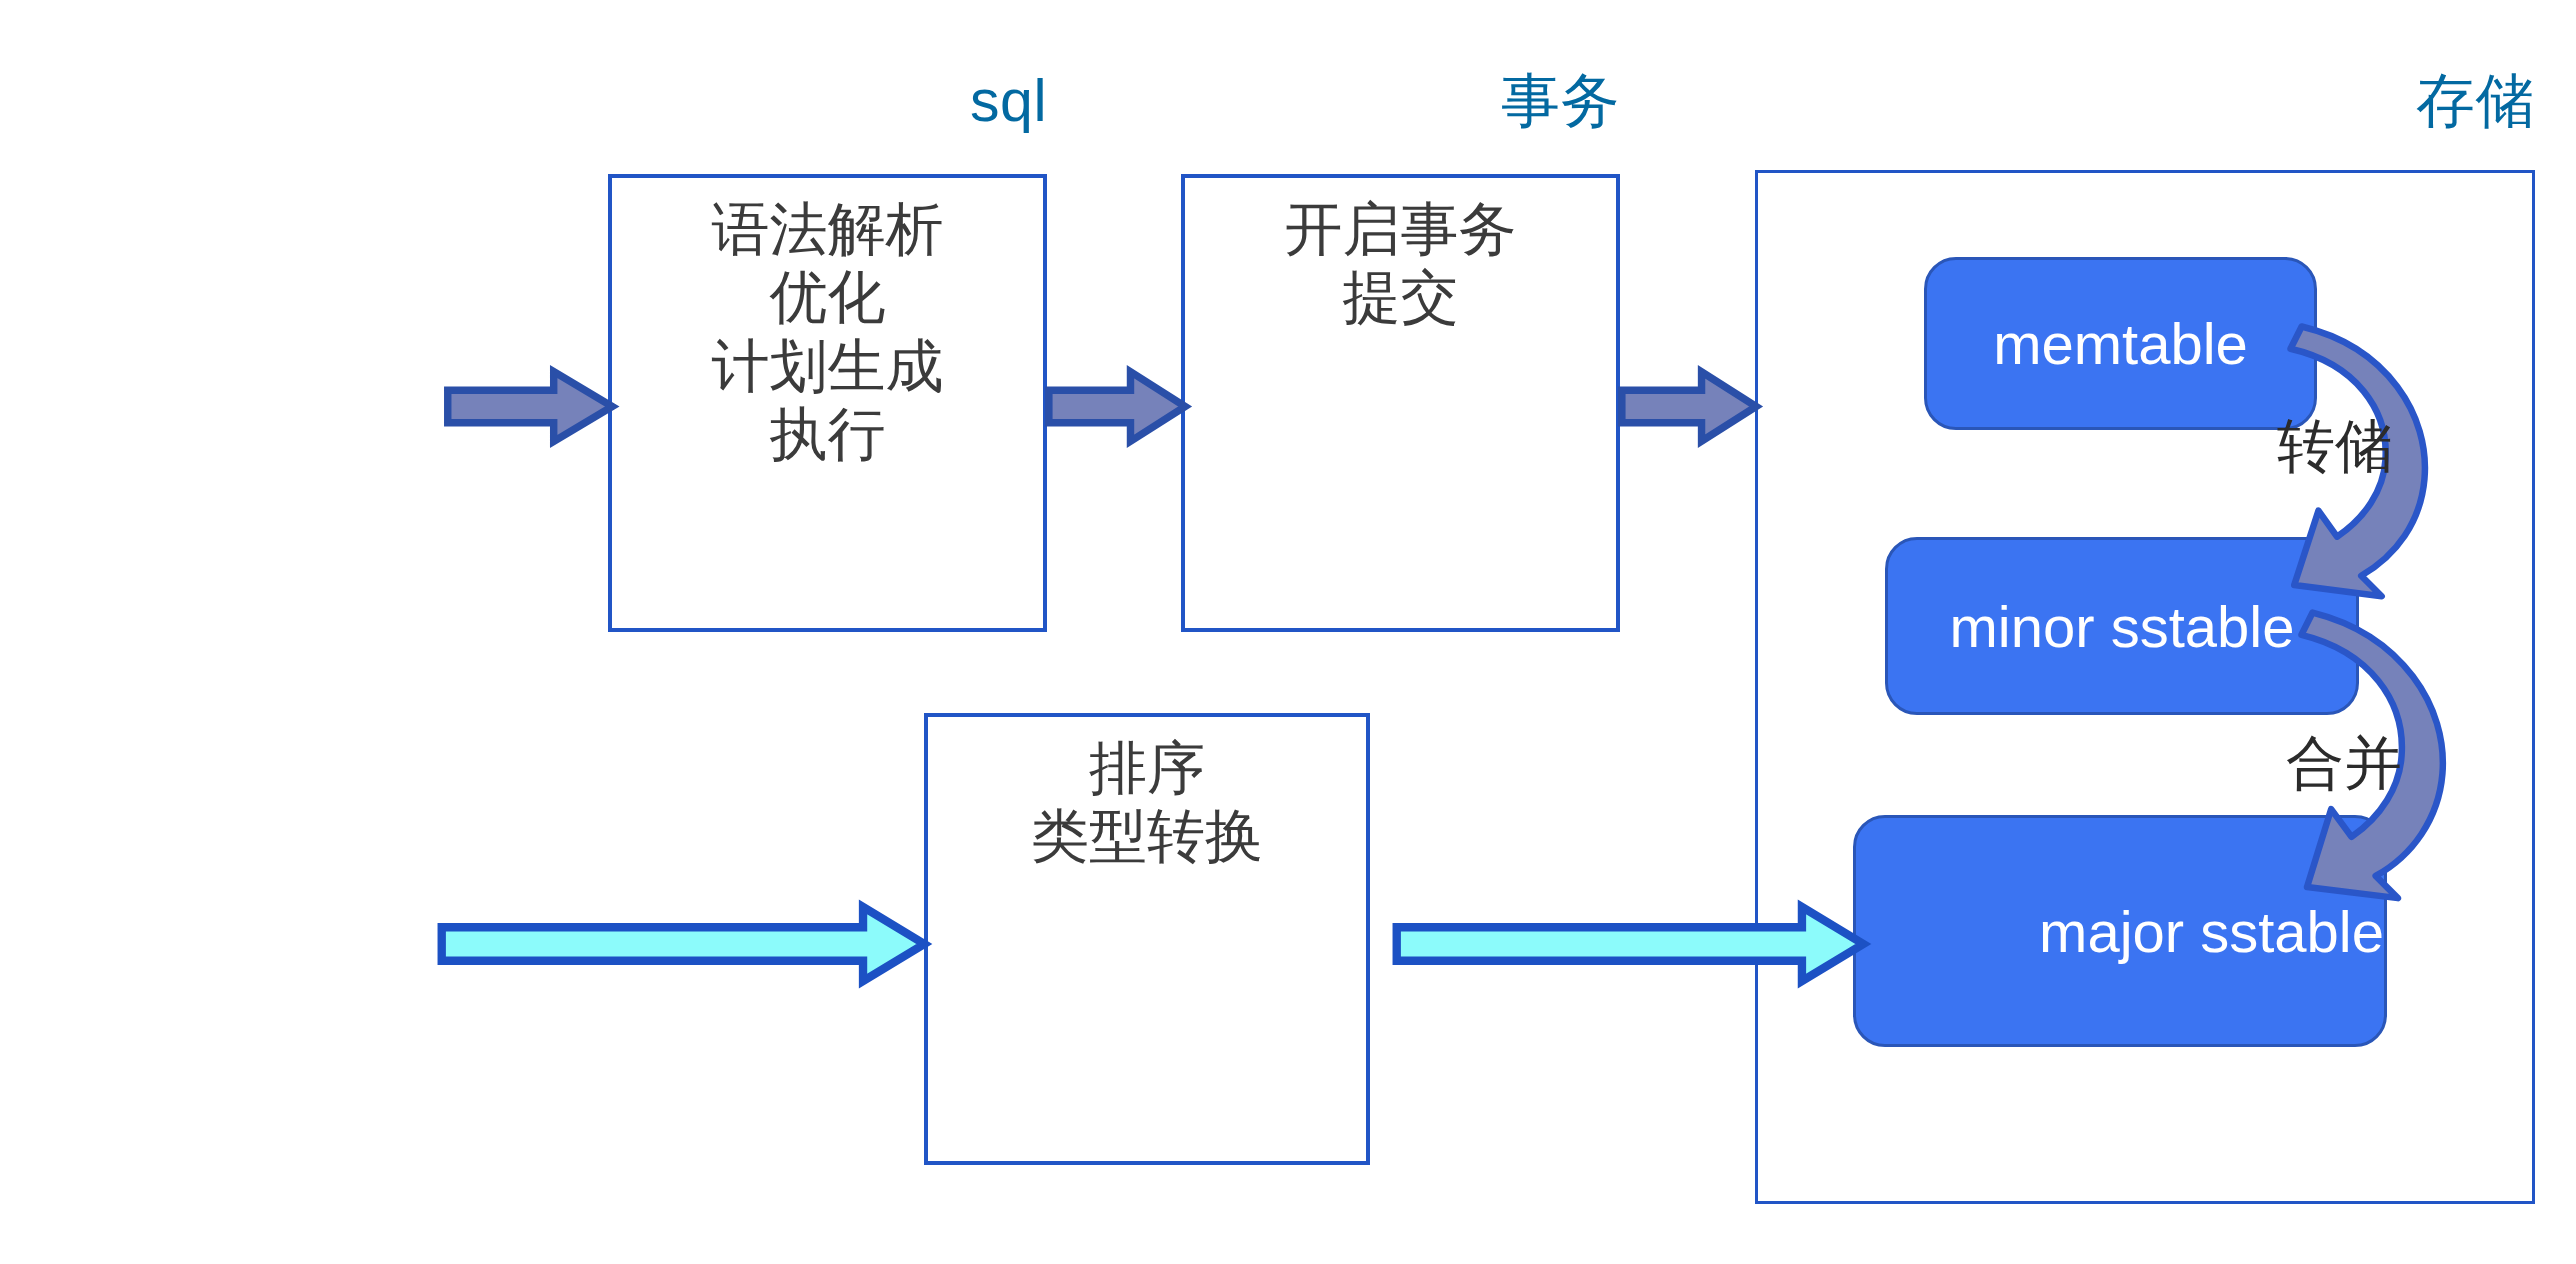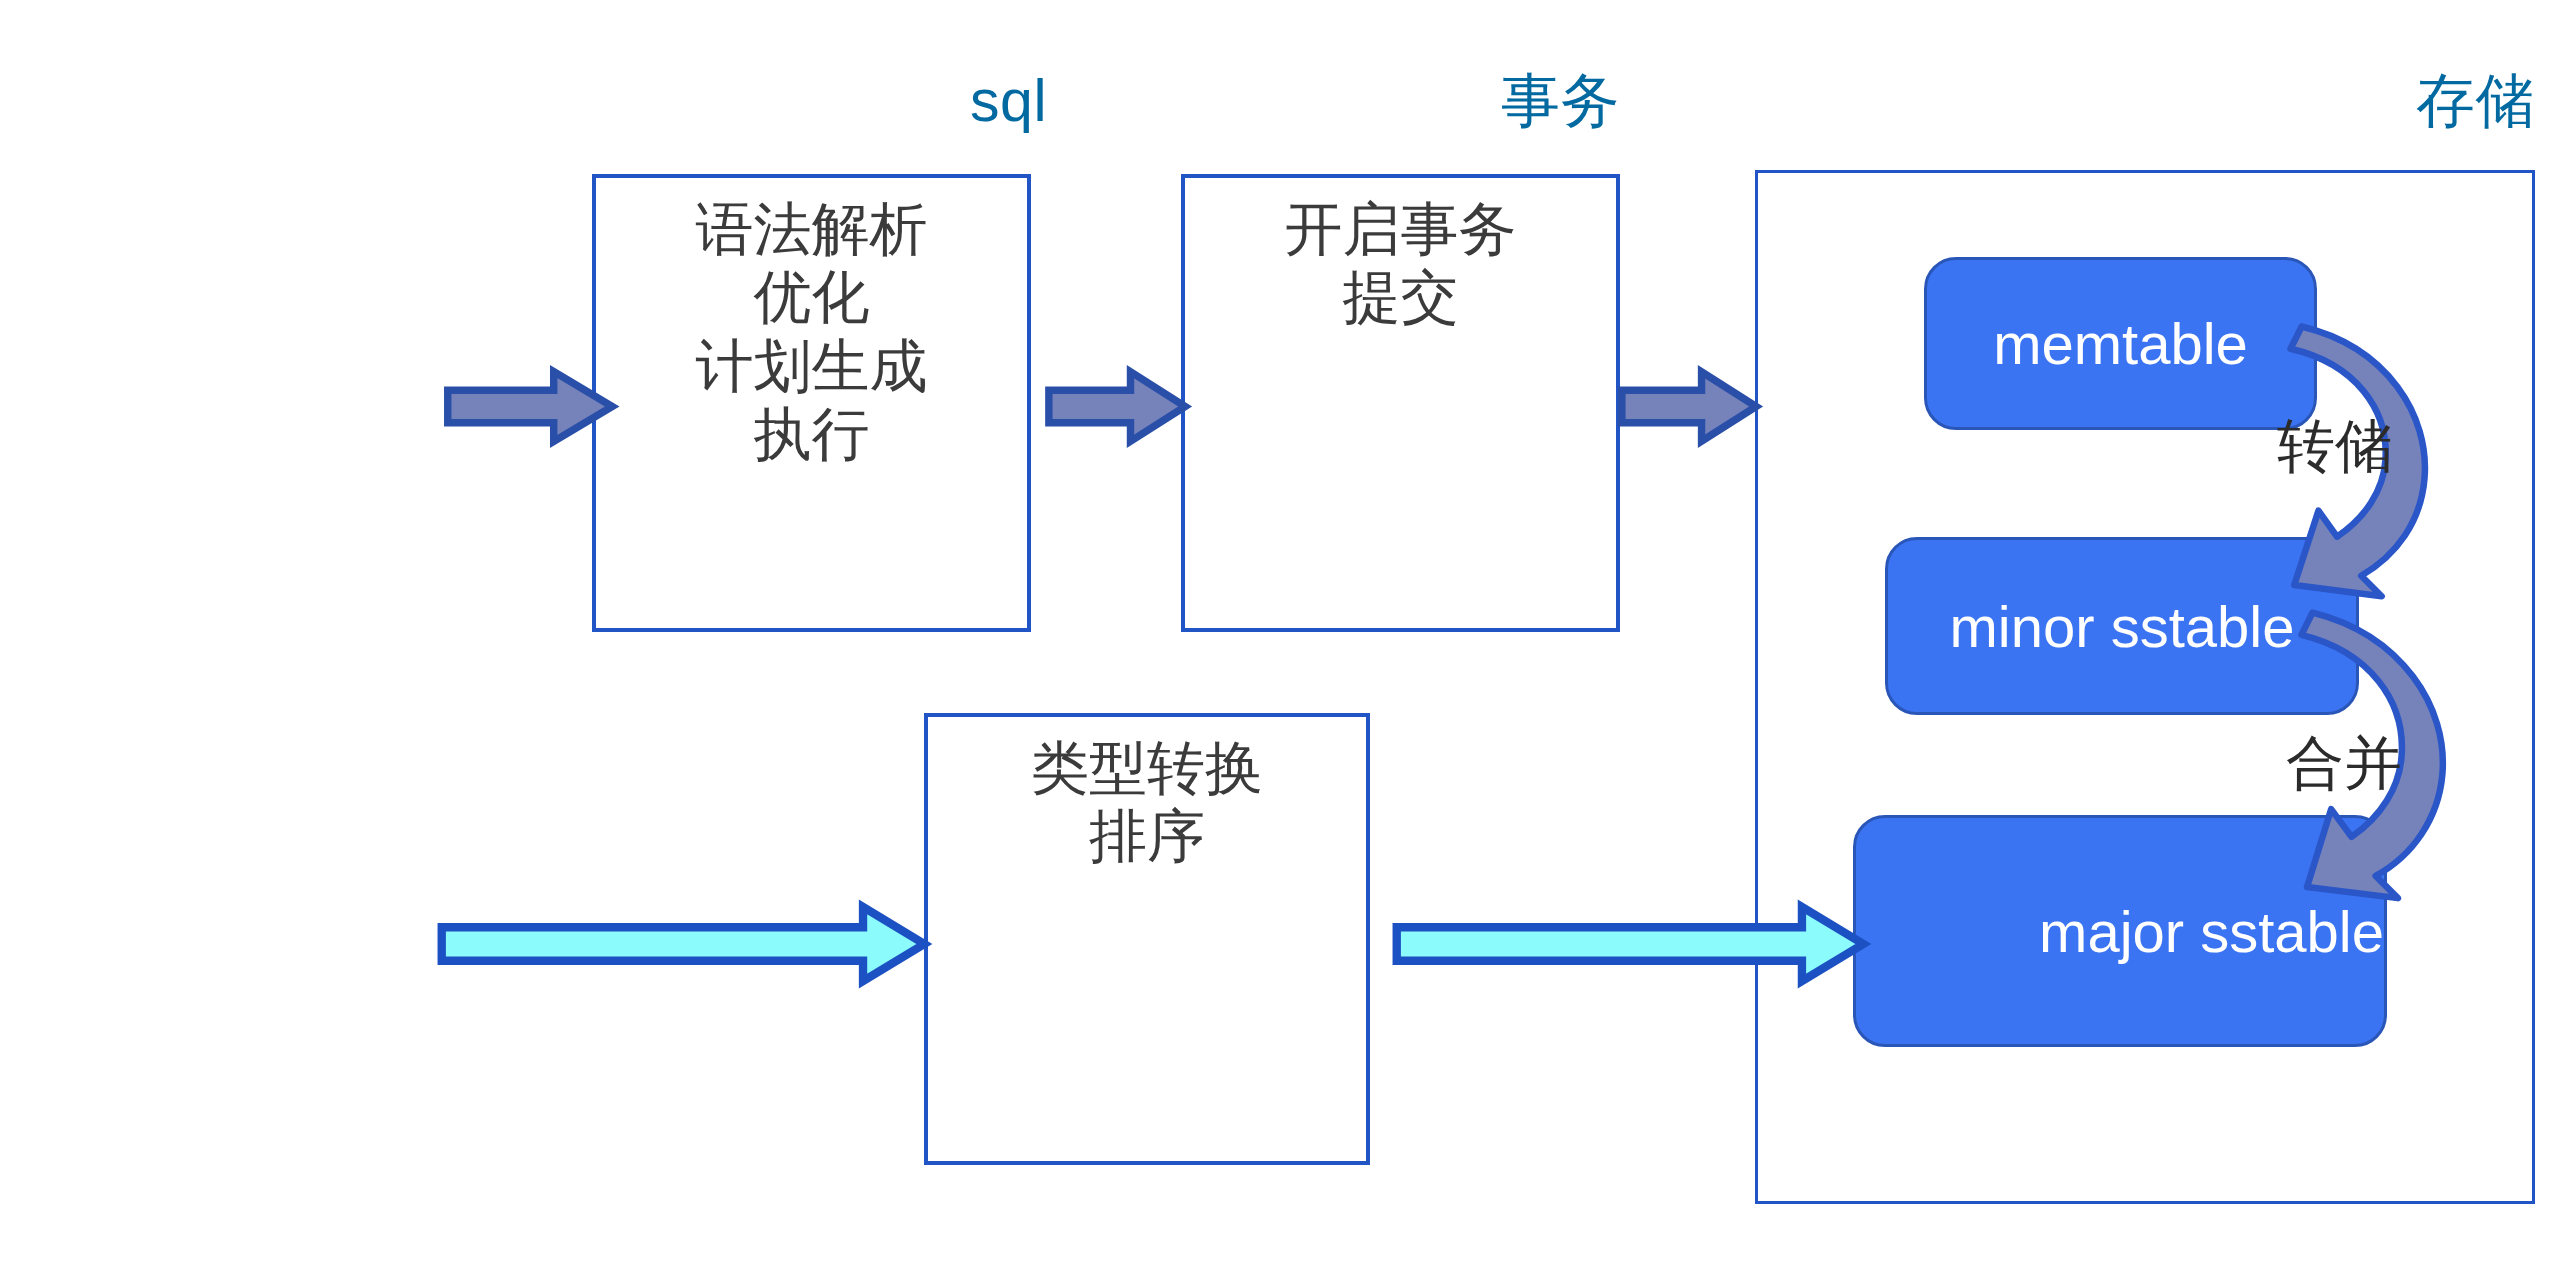--- a/index.html
+++ b/index.html
@@ -88,21 +88,21 @@
   svg{display:block;overflow:visible;}
 </style>
 </head>
 <body>
 
 <div id="stage">
 
 
   <div class="abs caption" style="left:608px;top:72px;width:439px;">sql</div>
 
-  <div class="abs box" style="left:592px;top:174px;width:439px;height:458px;">
+  <div class="abs box" style="left:608px;top:174px;width:439px;height:458px;">
     <div class="box-lines">
       <div>语法解析</div>
       <div>优化</div>
       <div>计划生成</div>
       <div>执行</div>
     </div>
   </div>
 
   <div class="abs caption" style="left:1181px;top:72px;width:439px;">事务</div>
 
@@ -124,22 +124,22 @@
   <div class="abs node" style="left:1924px;top:257px;width:393px;height:173px;">
     <span>memtable</span>
   </div>
 
   <div class="abs node" style="left:1853px;top:815px;width:534px;height:232px;justify-content:flex-end;">
     <span>major sstable</span>
   </div>
 
   <div class="abs box" style="left:924px;top:713px;width:446px;height:452px;">
     <div class="box-lines">
+      <div>排序</div>
       <div>类型转换</div>
-      <div>排序</div>
     </div>
   </div>
 
   <div class="abs" style="left:444px;top:367px;width:172px;height:79px;">
     <svg width="172" height="79" viewBox="0 0 185 85">
       <path d="M 4 25 L 118 25 L 118 5 L 181 42.5 L 118 80 L 118 60 L 4 60 Z" fill="#7682BA" stroke="#2A4FA8" stroke-width="8" stroke-linejoin="miter"></path>
     </svg>
   </div>
 
   <div class="abs" style="left:1047px;top:367px;width:141px;height:79px;">

